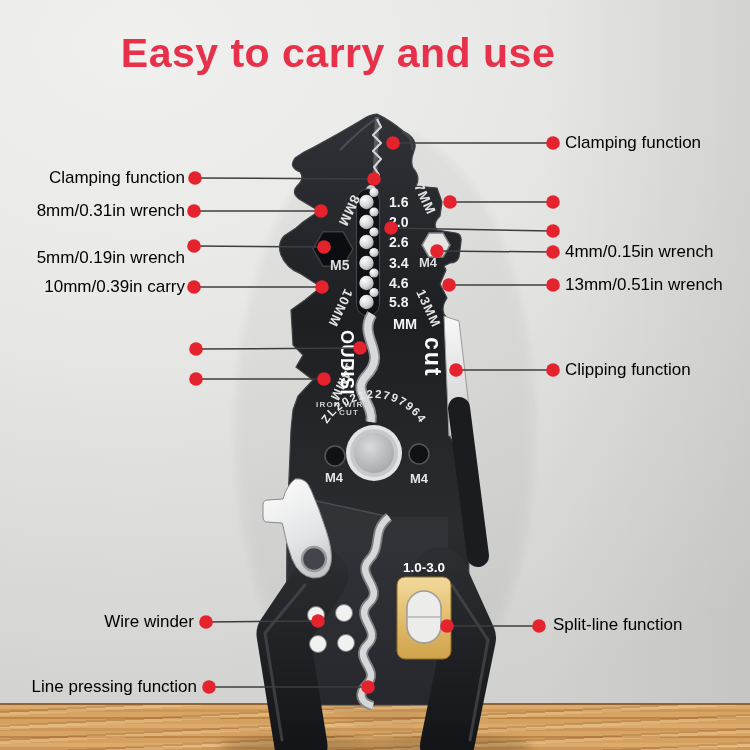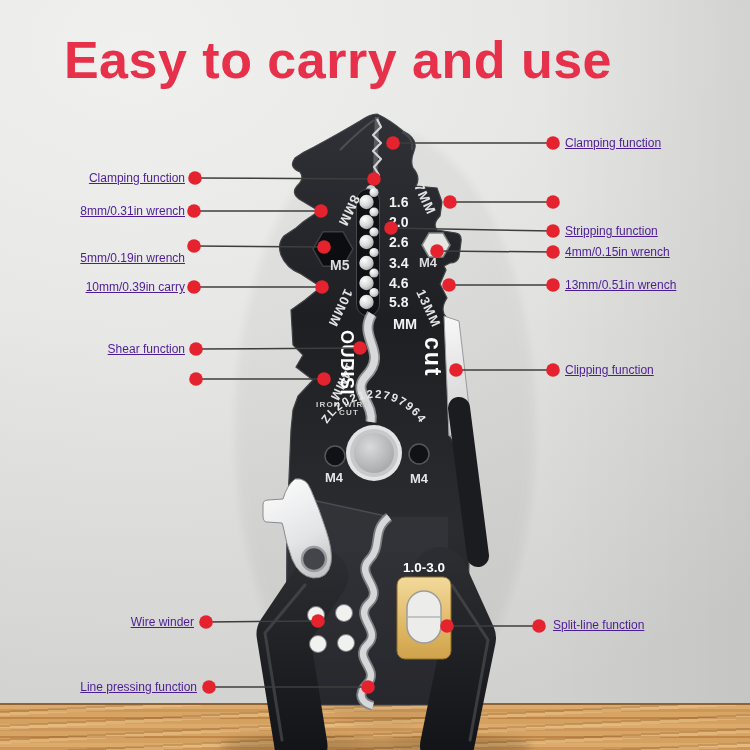--- a/index.html
+++ b/index.html
@@ -8,22 +8,22 @@
   .wall{position:absolute;inset:0;
         background:
           linear-gradient(to right, rgba(0,0,0,0) 72%, rgba(0,0,0,.05) 100%),
           radial-gradient(130% 95% at 18% 6%, #f0f0ef 0%, #e8e8e7 38%, #dcdcdb 68%, #d0d0cf 100%);}
   .floor{position:absolute;left:0;top:703px;width:750px;height:47px;
         border-top:2px solid #8f6335;
         background:
           repeating-linear-gradient(177deg, rgba(255,255,255,0) 0 6px, rgba(124,78,30,.22) 6px 8px, rgba(255,228,180,.25) 8px 11px, rgba(0,0,0,0) 11px 14px),
           repeating-linear-gradient(to bottom, #dcab6c 0 4px, #cd975a 4px 7px, #d7a464 7px 12px, #c08648 12px 14px, #d4a161 14px 19px);}
   .title{position:absolute;left:0;top:30px;width:676px;margin:0;text-align:center;
-         font-size:52px;font-weight:800;letter-spacing:.5px;color:#e73049;}
-  .lbl{position:absolute;font-size:12px;line-height:22px;color:#4c1d95;white-space:nowrap;text-decoration:underline;}
+         font-size:41px;font-weight:800;letter-spacing:.5px;color:#e73049;}
+  .lbl{position:absolute;font-size:17px;line-height:22px;color:#000000;white-space:nowrap;}
   .lbl.l{text-align:right;}
   svg.scene{position:absolute;inset:0;}
   .soft{filter:blur(4px);}
 </style>
 </head>
 <body>
 
 <div class="stage">
   <div class="wall"></div>
   <div class="floor"></div>
@@ -245,23 +245,21 @@
         <circle cx="539" cy="626" r="6.8"></circle>
     </g>
   </svg>
 
   <h1 class="title">Easy to carry and use</h1>
 
   <div class="lbl l" style="right:565px;top:167px">Clamping function</div>
   <div class="lbl l" style="right:565px;top:200px">8mm/0.31in wrench</div>
   <div class="lbl l" style="right:565px;top:247px">5mm/0.19in wrench</div>
   <div class="lbl l" style="right:565px;top:276px">10mm/0.39in carry</div>
-  <div class="lbl l" style="right:565px;top:338px">Shear function</div>
   <div class="lbl l" style="right:556px;top:611px">Wire winder</div>
   <div class="lbl l" style="right:553px;top:676px">Line pressing function</div>
 
   <div class="lbl" style="left:565px;top:132px">Clamping function</div>
-  <div class="lbl" style="left:565px;top:220px">Stripping function</div>
   <div class="lbl" style="left:565px;top:241px">4mm/0.15in wrench</div>
   <div class="lbl" style="left:565px;top:274px">13mm/0.51in wrench</div>
   <div class="lbl" style="left:565px;top:359px">Clipping function</div>
   <div class="lbl" style="left:553px;top:614px">Split-line function</div>
 </div>
 
 </body></html>

